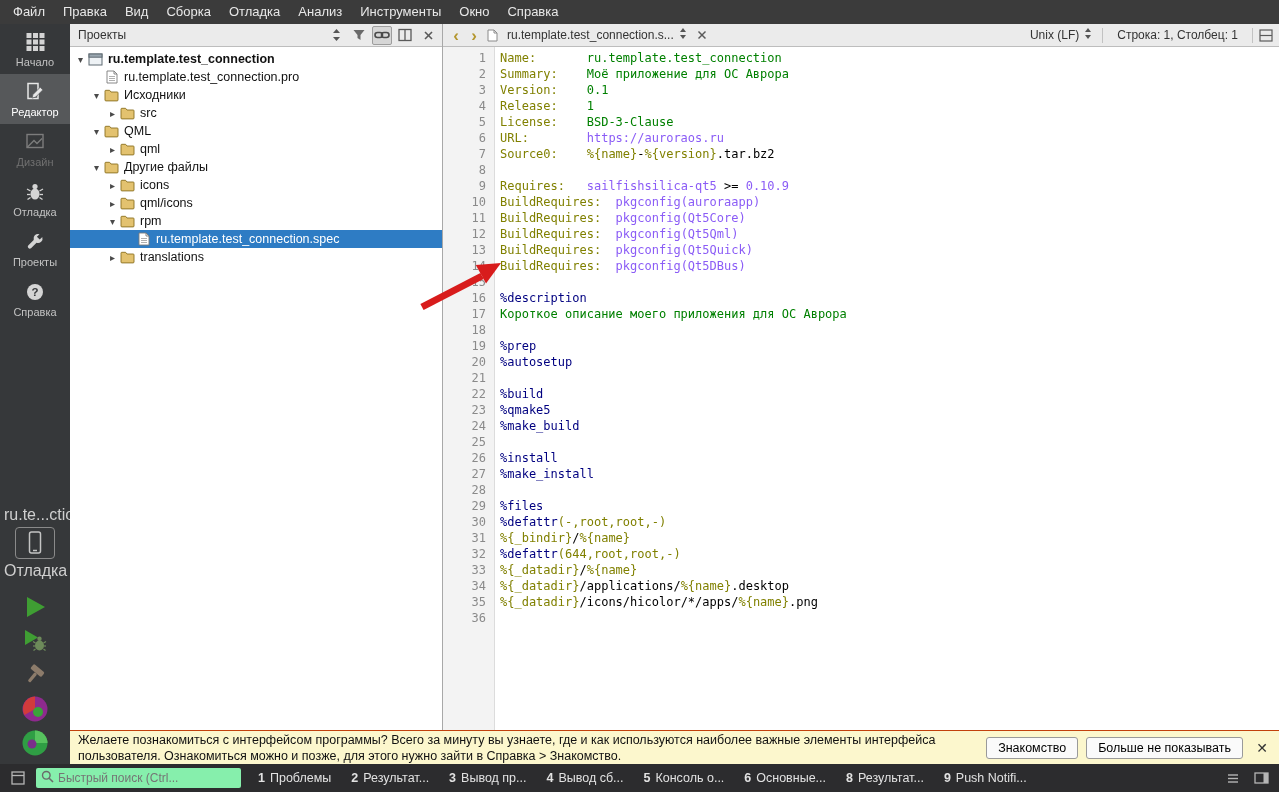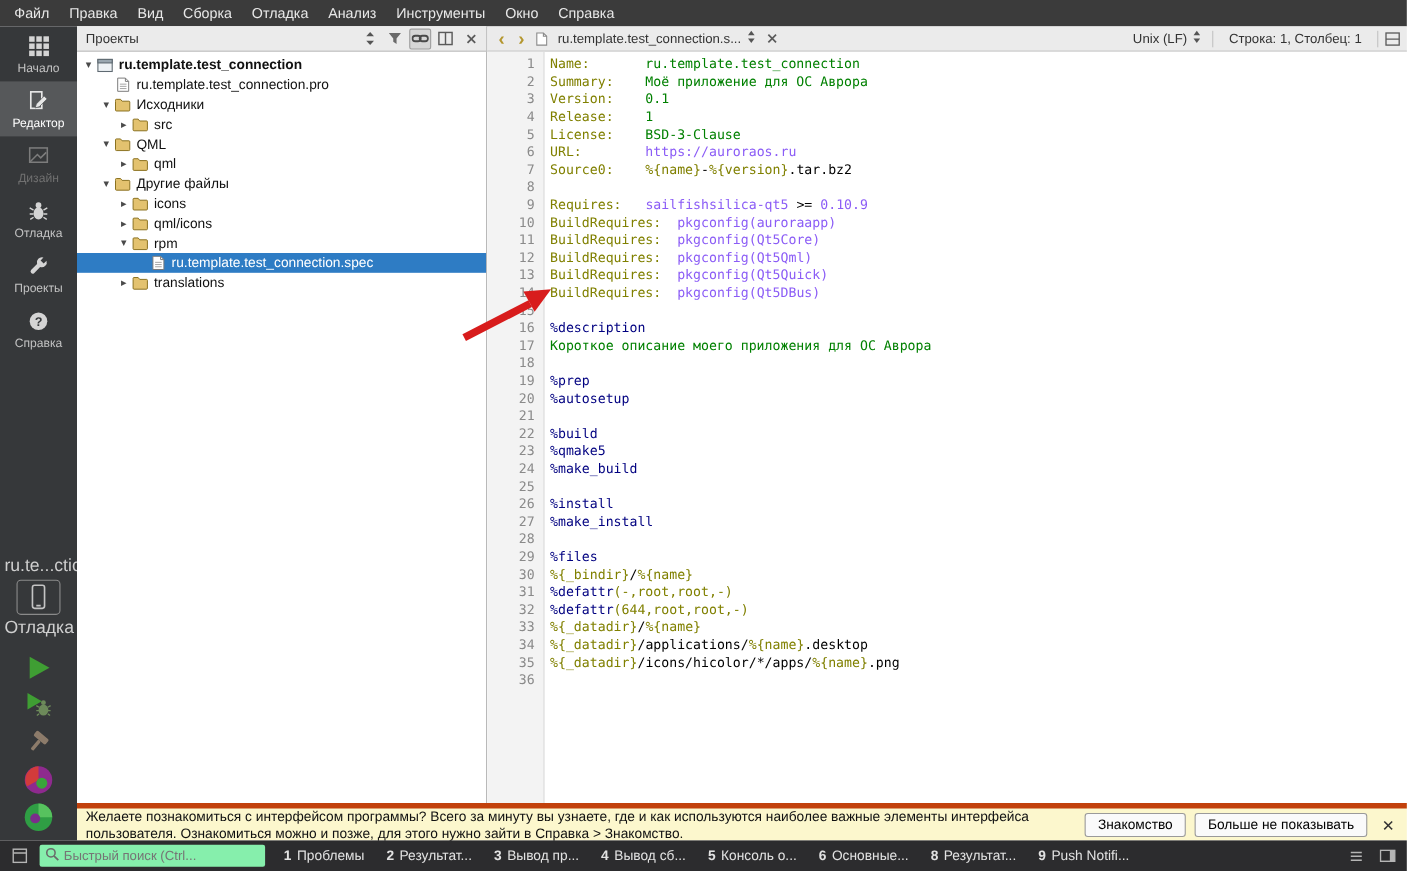--- a/index.html
+++ b/index.html
@@ -56,21 +56,21 @@
   .tb-sep { width:1px; height:15px; background:#c2c2c2; margin:0 4px; }
   .editor-body { flex:1; display:flex; position:relative; background:#fff; overflow:hidden; }
   .gutter { width:52px; flex:0 0 auto; background:#f3f3f3; border-right:1px solid #dcdcdc; color:#8a8a8a; font-family:"DejaVu Sans Mono", monospace; font-size:12px; text-align:right; padding:3px 8px 0 0; }
   .gutter-line { height:16px; line-height:16px; }
   .code { flex:1; font-family:"DejaVu Sans Mono", monospace; font-size:12px; padding:3px 0 0 5px; }
   .code-line { height:16px; line-height:16px; white-space:pre; }
   .c-k { color:#808000; } .c-g { color:#008000; } .c-t { color:#8b5cf6; }
   .c-n { color:#000080; } .c-p { color:#000000; }
 
   
-  .notification { height:34px; flex:0 0 auto; background:#fcf7cd; border-top:5px solid #c2410c; display:flex; align-items:center; padding:0 8px; font-size:12.5px; gap:10px; color:#111; }
+  .notification { height:34px; flex:0 0 auto; background:#fcf7cd; border-top:1px solid #c2410c; display:flex; align-items:center; padding:0 8px; font-size:12.5px; gap:10px; color:#111; }
   .notif-text { flex:1; line-height:16px; max-height:32px; overflow:hidden; }
   .notif-buttons { display:flex; gap:8px; flex:0 0 auto; }
   .notif-btn { background:#fafafa; border:1px solid #9a9a9a; border-radius:3px; padding:3px 11px; font-size:12.5px; font-family:"Liberation Sans", sans-serif; cursor:default; }
   .notif-close { width:18px; text-align:center; font-size:14px; color:#333; cursor:default; }
 
   
   .statusbar { height:28px; flex:0 0 auto; background:#2c2c2e; display:flex; align-items:center; color:#d6d6d6; padding:0 8px; gap:8px; }
   .sb-icon { display:inline-flex; align-items:center; justify-content:center; width:20px; height:20px; }
   .search-box { width:205px; height:20px; background:#86efac; border-radius:2px; display:flex; align-items:center; padding:0 5px; gap:4px; }
   .search-box input { border:none; background:transparent; outline:none; font-size:12px; color:#333; width:170px; font-family:"Liberation Sans", sans-serif; }
@@ -509,22 +509,22 @@
                 <div class="code-line"><span class="c-n">%autosetup</span></div>
                 <div class="code-line"></div>
                 <div class="code-line"><span class="c-n">%build</span></div>
                 <div class="code-line"><span class="c-n">%qmake5</span></div>
                 <div class="code-line"><span class="c-n">%make_build</span></div>
                 <div class="code-line"></div>
                 <div class="code-line"><span class="c-n">%install</span></div>
                 <div class="code-line"><span class="c-n">%make_install</span></div>
                 <div class="code-line"></div>
                 <div class="code-line"><span class="c-n">%files</span></div>
+                <div class="code-line"><span class="c-n">%defattr</span><span class="c-k">(-,root,root,-)</span></div>
                 <div class="code-line"><span class="c-k">%{_bindir}</span><span class="c-p">/</span><span class="c-k">%{name}</span></div>
-                <div class="code-line"><span class="c-n">%defattr</span><span class="c-k">(-,root,root,-)</span></div>
                 <div class="code-line"><span class="c-n">%defattr</span><span class="c-k">(644,root,root,-)</span></div>
                 <div class="code-line"><span class="c-k">%{_datadir}</span><span class="c-p">/</span><span class="c-k">%{name}</span></div>
                 <div class="code-line"><span class="c-k">%{_datadir}</span><span class="c-p">/applications/</span><span class="c-k">%{name}</span><span class="c-p">.desktop</span></div>
                 <div class="code-line"><span class="c-k">%{_datadir}</span><span class="c-p">/icons/hicolor/*/apps/</span><span class="c-k">%{name}</span><span class="c-p">.png</span></div>
                 <div class="code-line"></div>
               </div>
           </div>
         </div>
 
       </div>

